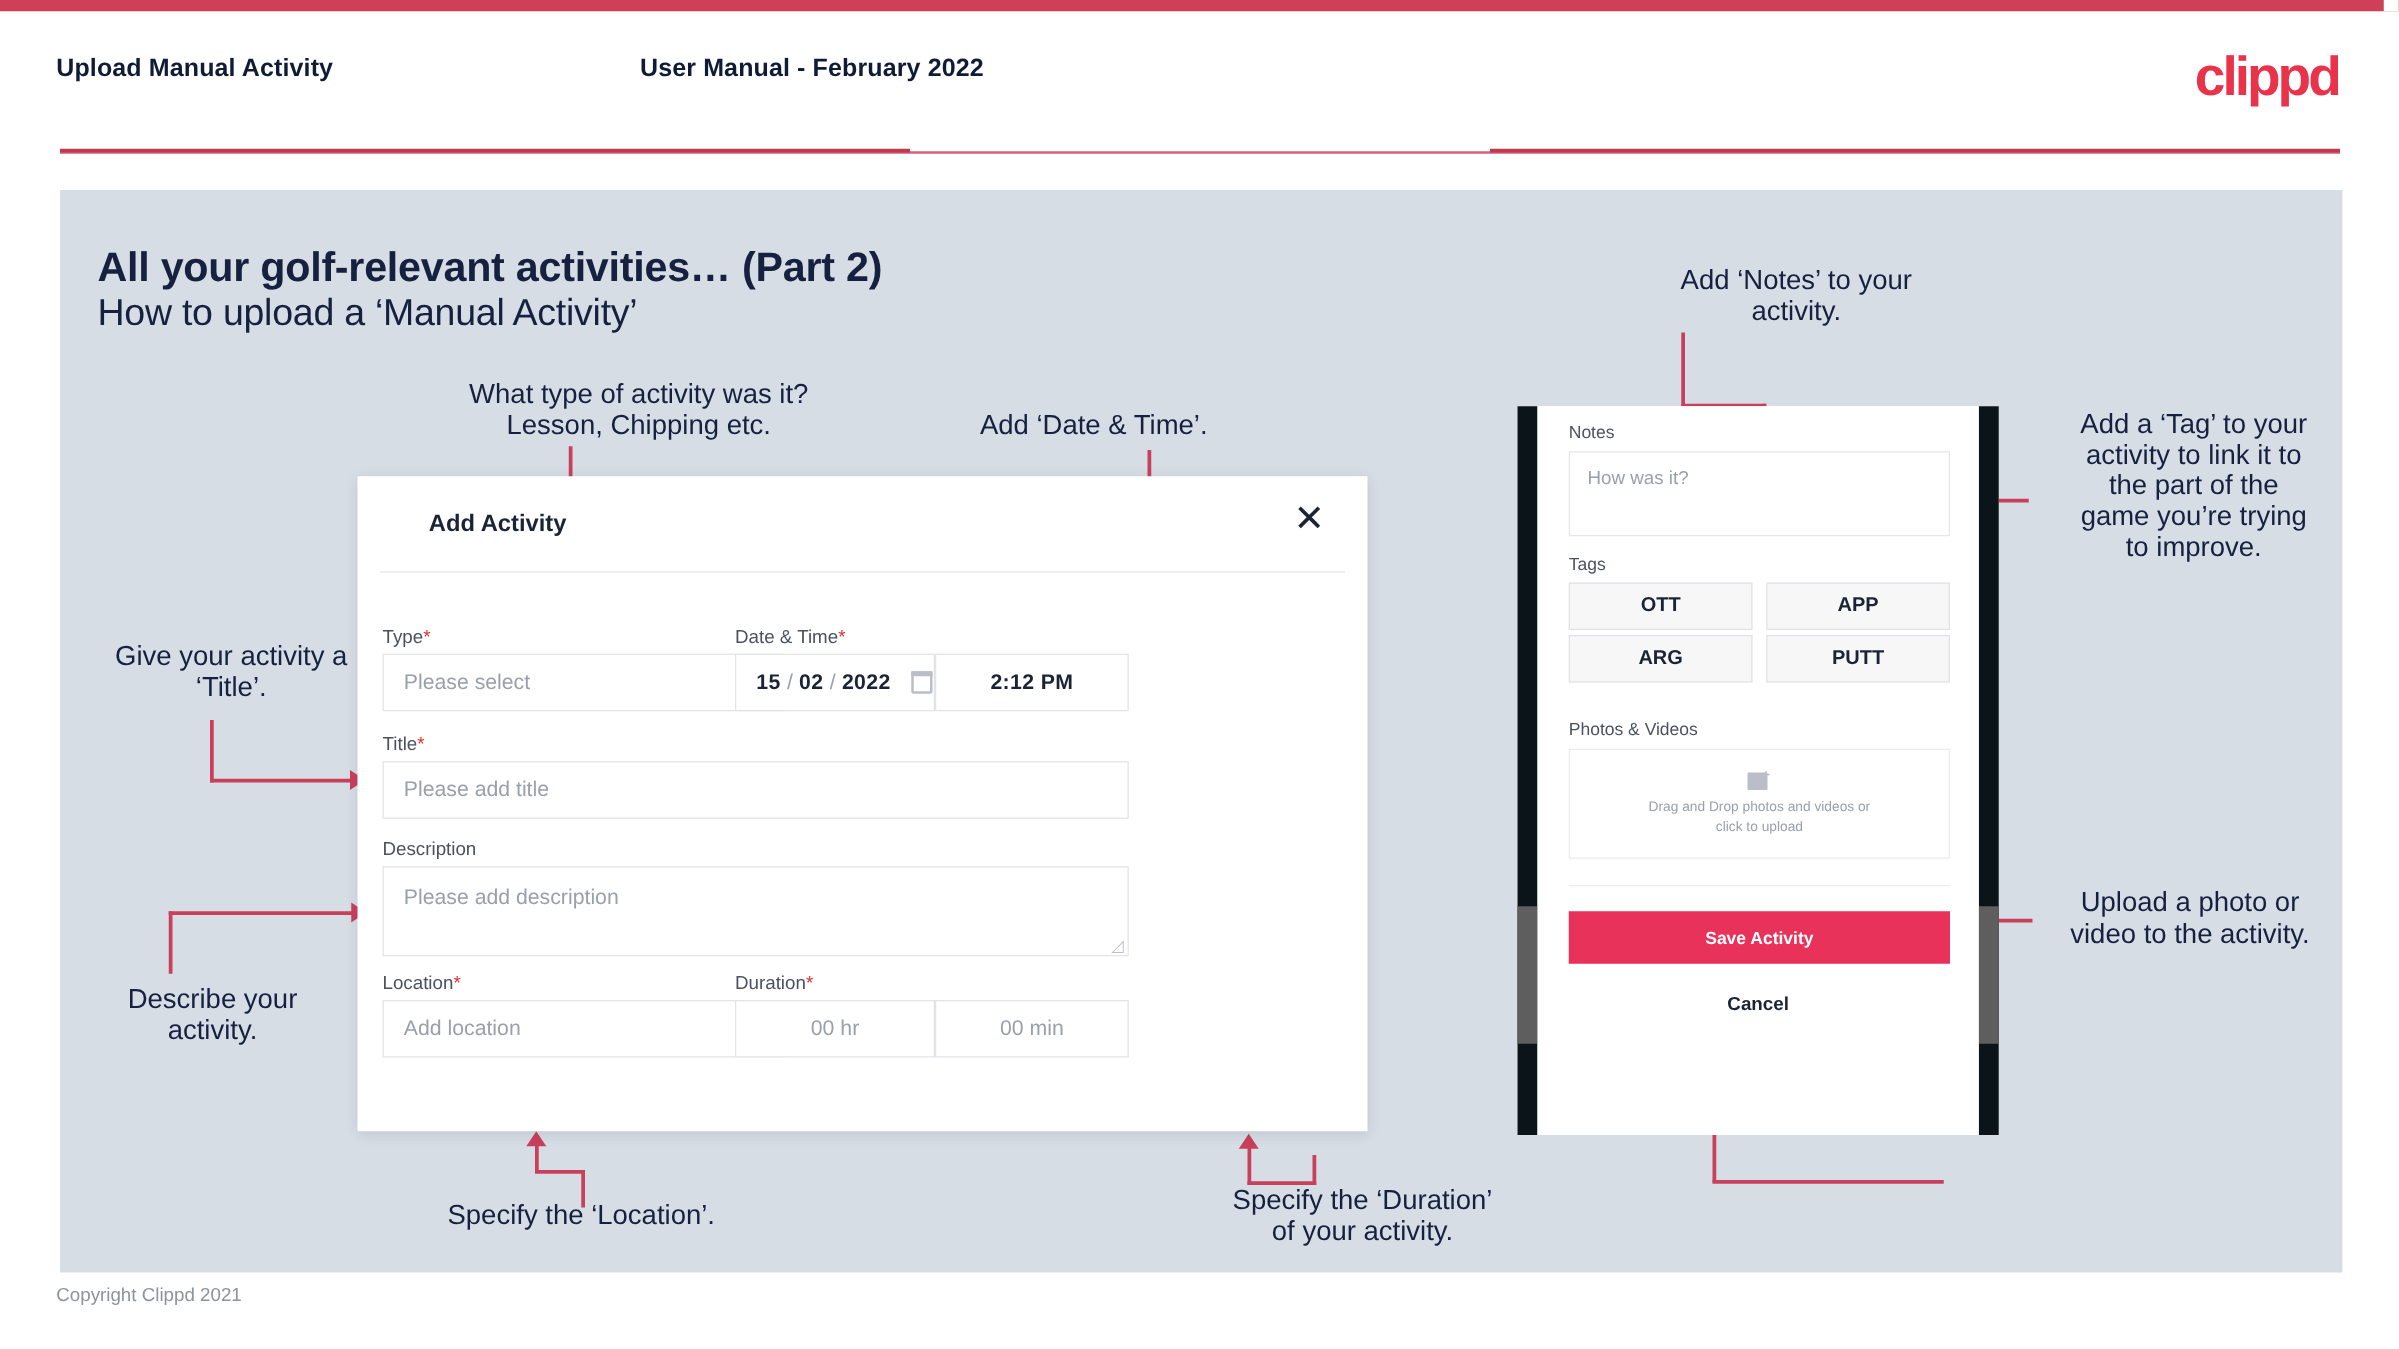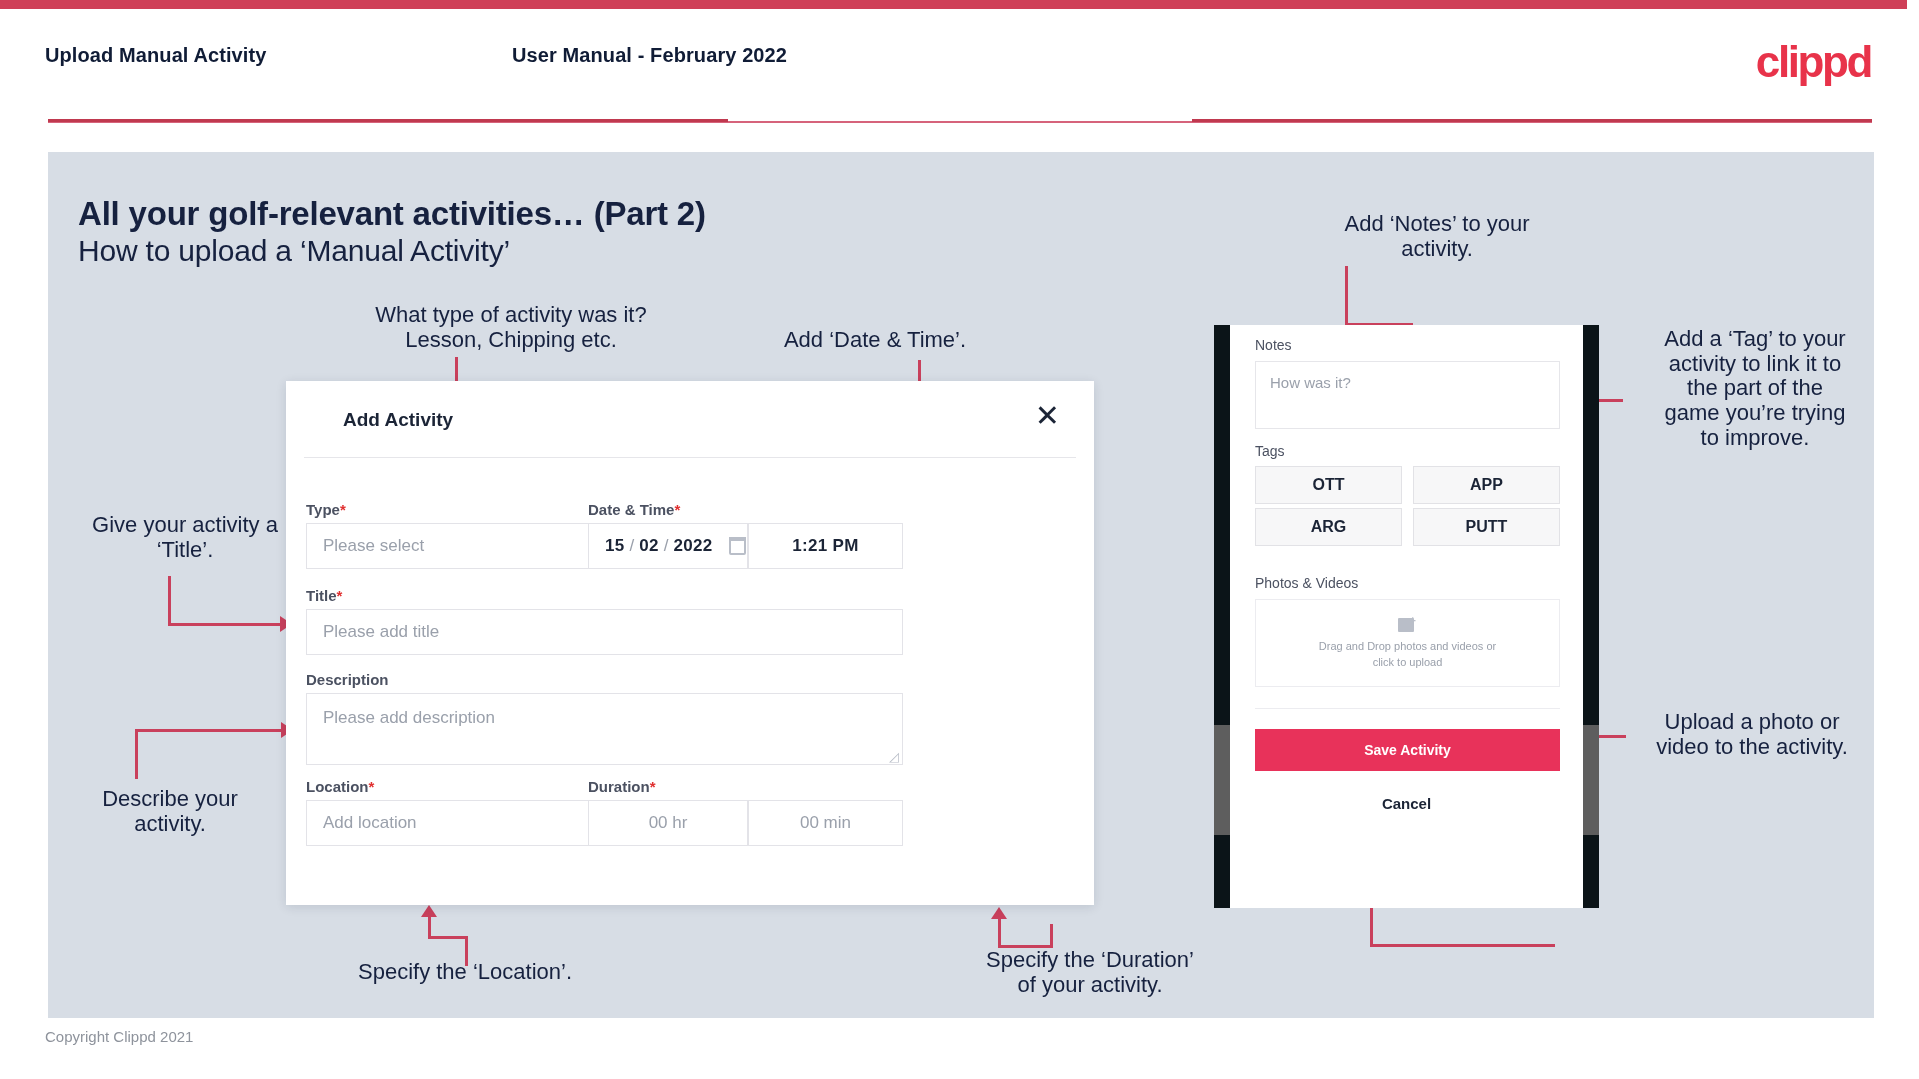--- a/index.html
+++ b/index.html
@@ -111,21 +111,21 @@
     position: absolute; right: 34px; top: 20px;
     font-size: 30px; line-height: 30px; color: #1b2436; font-weight: 400;
     cursor: pointer; font-family: "DejaVu Sans", sans-serif;
   }
   .dialog-divider {
     position: absolute; left: 18px; top: 76px; width: 772px; height: 1px;
     background: #e6e6ea;
   }
 
   .fld-label {
-    position: absolute; font-size: 15px; color: #4b5161; font-weight: 700; text-align: right;
+    position: absolute; font-size: 15px; color: #4b5161; font-weight: 400; text-align: right;
   }
   .req { color: #e03030; font-size: 15px; }
 
   .inp {
     position: absolute; border: 1px solid #e3e3e8; background: #fff;
     display: flex; align-items: center;
     font-size: 17px; color: #9aa0ab;
   }
   .inp .ph { padding-left: 16px; }
 
@@ -350,21 +350,21 @@
     </div>
     <div class="dt-box" style="left:302px; top:142px; width:160px; height:46px;">
       <span class="dt-val" style="margin-left:16px;">15</span>
       <span class="dt-sep">/</span>
       <span class="dt-val">02</span>
       <span class="dt-sep">/</span>
       <span class="dt-val">2022</span>
       <span class="cal-icon"></span>
     </div>
     <div class="time-box" style="left:462px; top:142px; width:155px; height:46px;">
-      <span class="dt-val">1:21 PM</span>
+      <span class="dt-val">2:12 PM</span>
     </div>
 
     <div class="fld-label" style="left:20px; top:206px;">
       <span>Title</span><span class="req">*</span>
     </div>
     <div class="inp" style="left:20px; top:228px; width:597px; height:46px;">
       <span class="ph">Please add title</span>
     </div>
 
     <div class="fld-label" style="left:20px; top:290px;">

